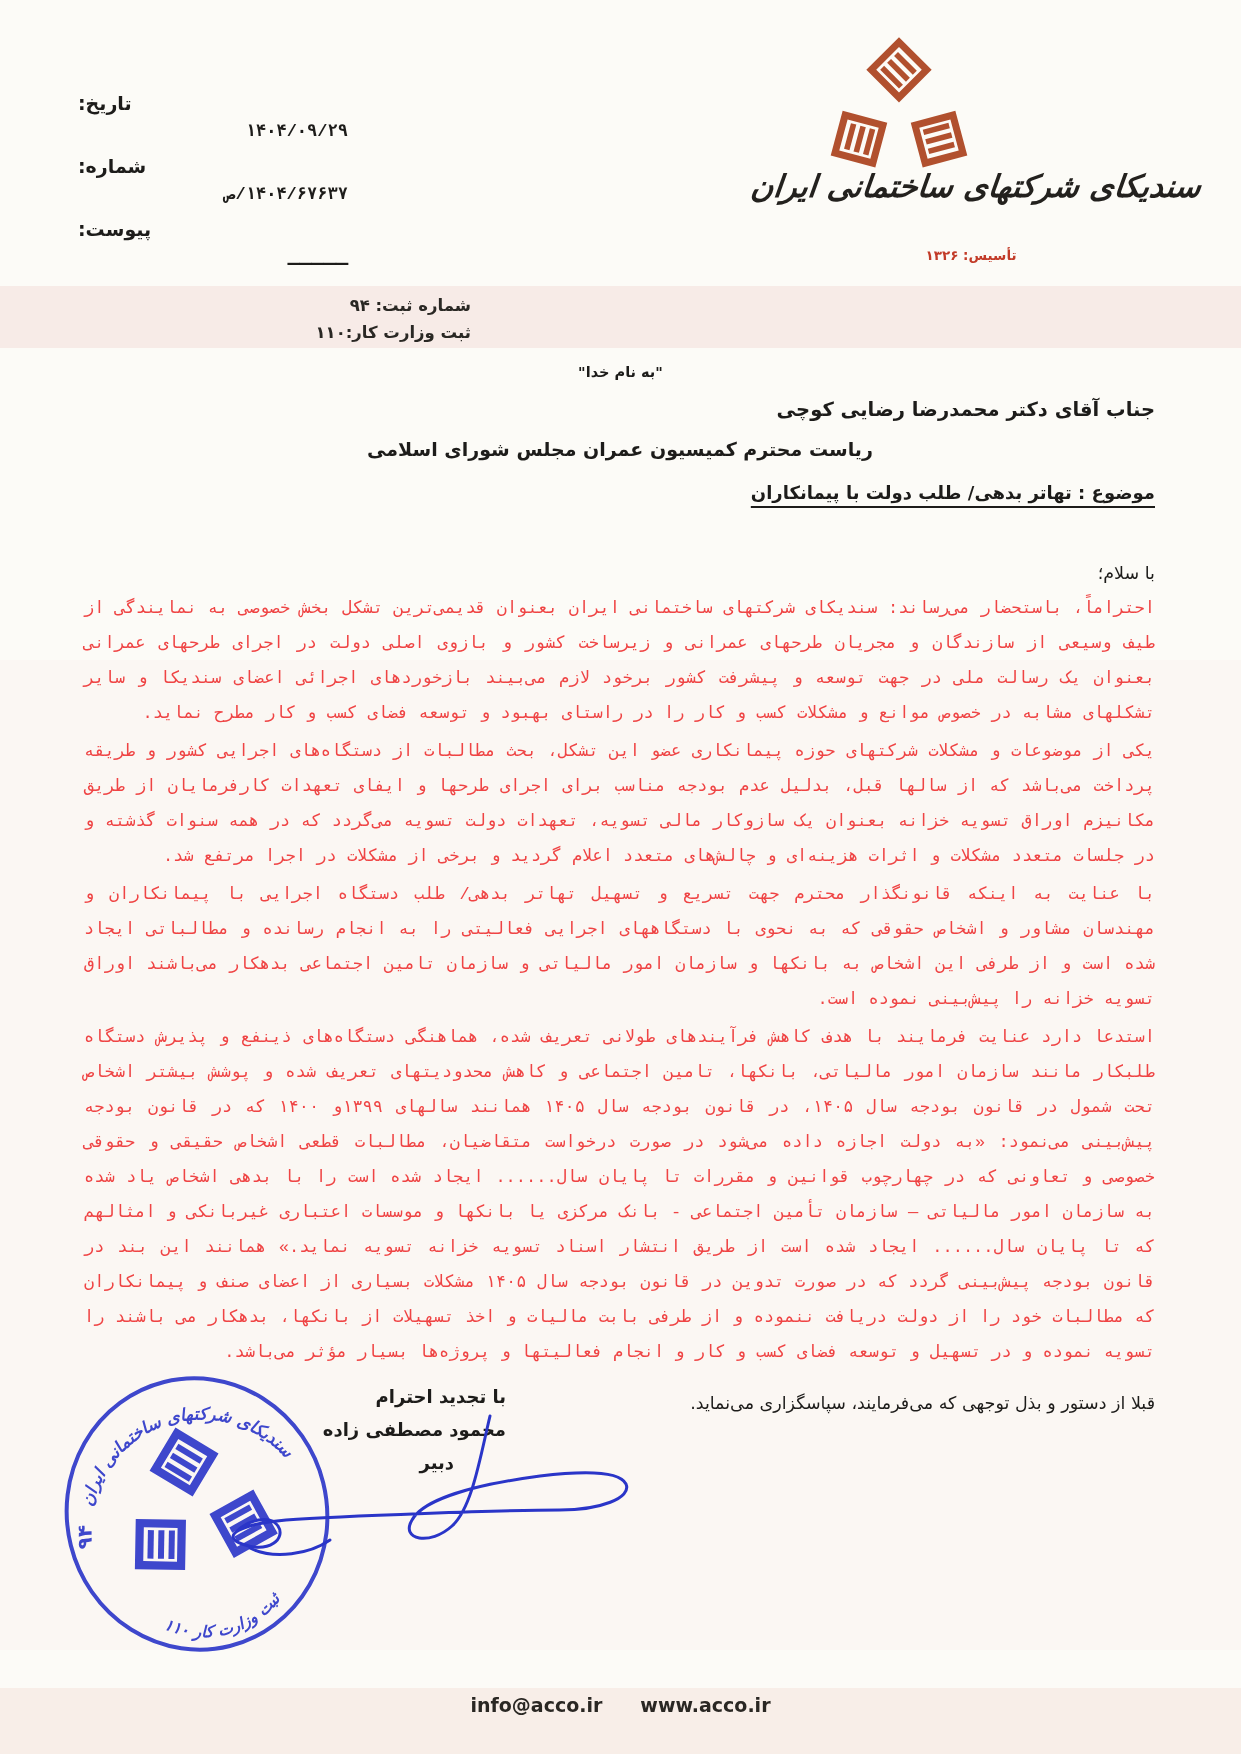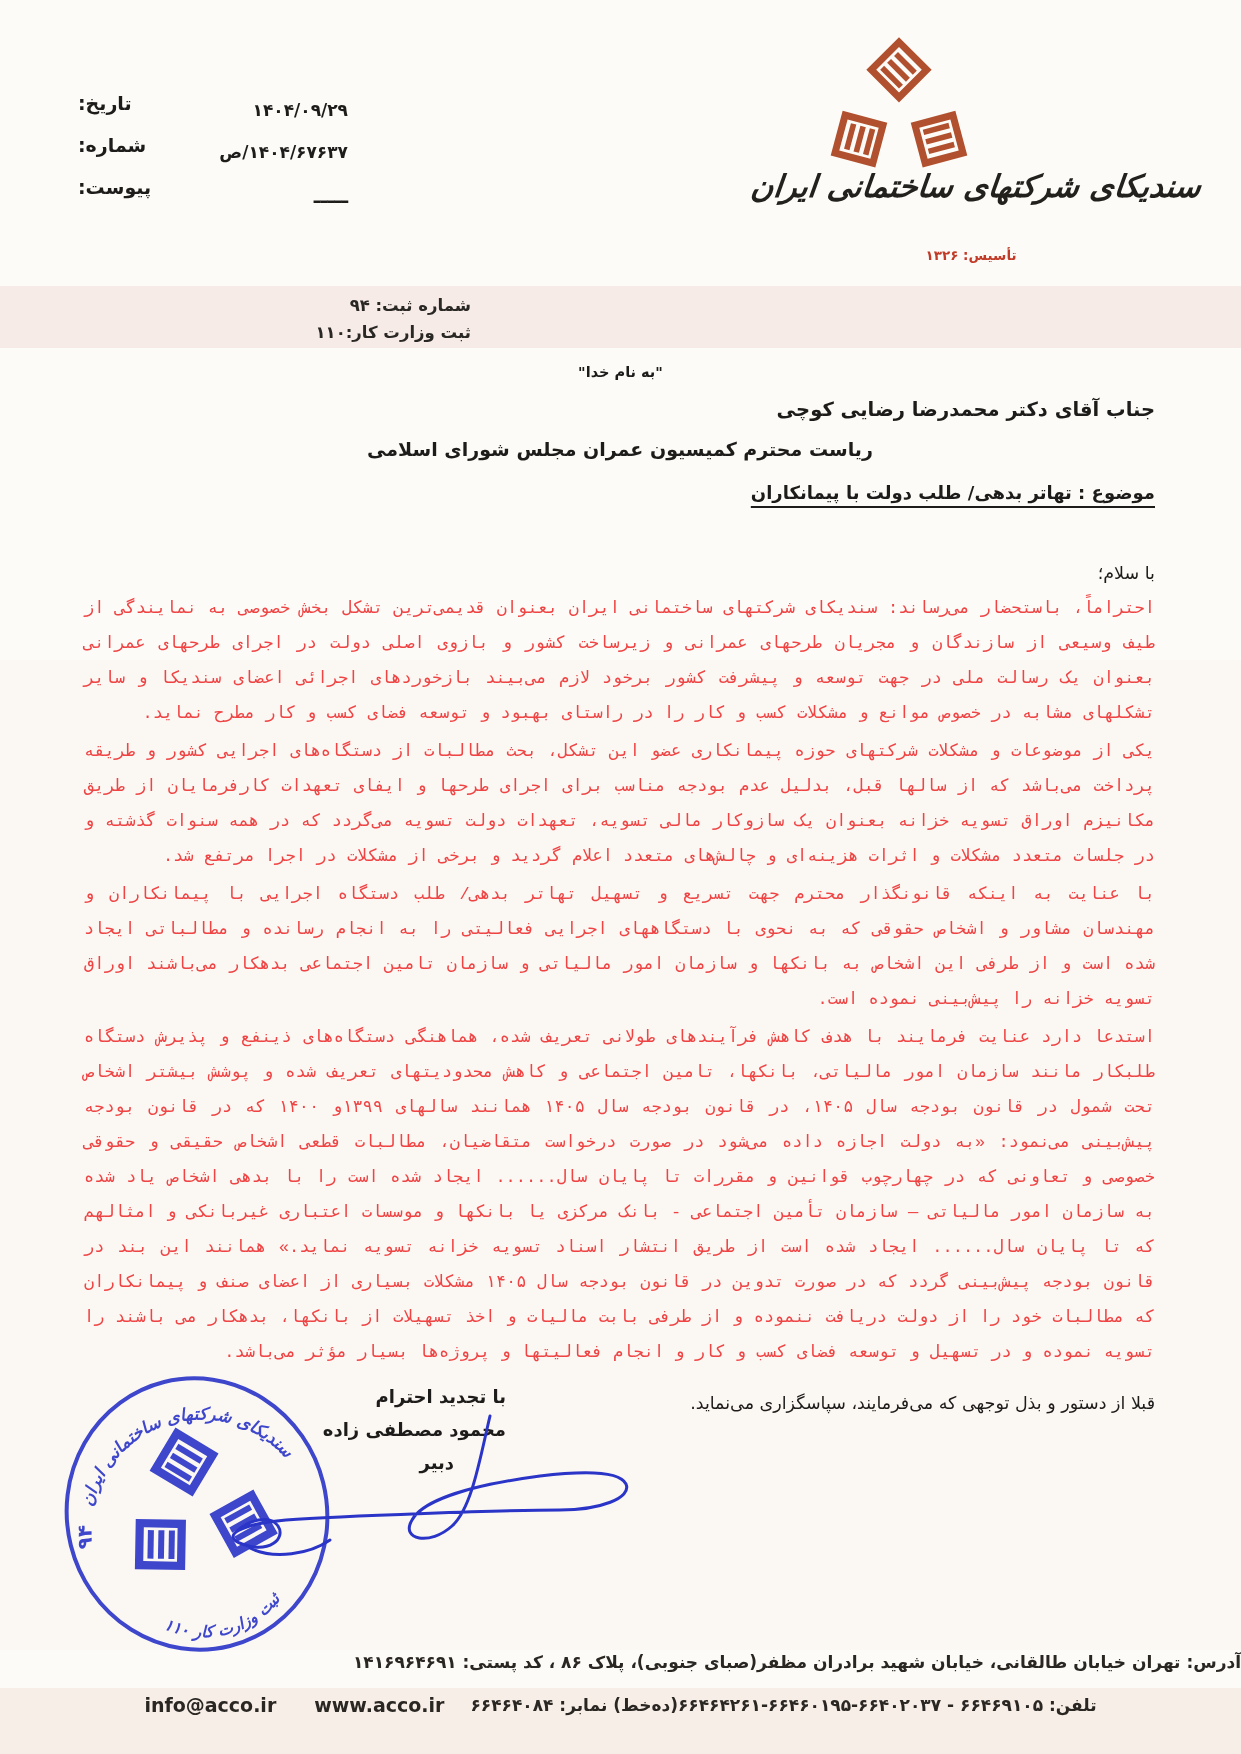--- a/index.html
+++ b/index.html
@@ -13,21 +13,21 @@
   
   .tint { position:absolute; left:0; width:100%; pointer-events:none; }
   .tint-reg    { top:286px; height:62px;  background:rgba(242,216,210,0.45); }
   .tint-body   { top:660px; height:990px; background:rgba(248,230,226,0.16); }
   .tint-footer { top:1688px; height:66px; background:rgba(243,219,213,0.42); }
 
   
   .meta { position:absolute; top:92px; left:78px; width:270px; direction:rtl; }
   .meta-row { display:flex; justify-content:space-between; align-items:flex-start; margin-bottom:14px; }
   .meta-label { font-weight:bold; font-size:19px; letter-spacing:0.5px;text-align:center; }
-  .meta-value { font-size:17px; font-weight:bold; direction:rtl; margin-top:8px; }
+  .meta-value { font-size:17px; font-weight:bold; direction:rtl; margin-top:28px;font-family:Liberation Mono, monospace; }
   .meta-dash  { font-weight:bold; letter-spacing:-2px; font-size:20px; }
 
   
   .logo-wrap { position:absolute; top:26px; right:272px; width:140px; height:180px; }
   .org-name {
     position:absolute; top:168px; right:40px; width:430px;
     font-family:"DejaVu Serif", serif; font-style:italic; font-weight:bold;
     font-size:31px; text-align:center; color:#23211e; transform:skewX(-6deg);
     white-space:nowrap;
   }
@@ -214,22 +214,20 @@
 
   <div class="sig-scrawl">
     <svg viewBox="0 0 520 190" width="520" height="190" aria-hidden="true">
       <g fill="none" stroke="#2a35c8" stroke-width="3" stroke-linecap="round">
         <path d="M 300 18 C 290 60, 282 110, 262 128 C 240 148, 210 142, 222 122 C 234 100, 290 86, 350 78 C 400 72, 430 74, 436 86 C 442 100, 410 112, 370 112 C 320 112, 150 118, 96 122 C 50 126, 30 138, 52 146 C 80 156, 96 140, 88 128 C 80 116, 58 122, 46 134"></path>
         <path d="M 60 150 C 84 162, 120 156, 140 142"></path>
       </g>
     </svg>
   </div>
 
-  <div class="footer-address">آدرس: تهران خیابان طالقانی، خیابان شهید برادران مظفر(صبای جنوبی)، پلاک ۸۶ ، کد پستی: ۱۴۱۶۹۶۴۶۹۱</div>
   <div class="footer-contact">
-    <span>تلفن: ۶۶۴۶۹۱۰۵ - ۶۶۴۰۲۰۳۷-۶۶۴۶۰۱۹۵-۶۶۴۶۴۲۶۱(ده‌خط) نمابر: ۶۶۴۶۴۰۸۴</span>
     <span class="footer-latin">
       <span>info@acco.ir</span>
       <span>www.acco.ir</span>
     </span>
   </div>
 
 </div>
 
 </body></html>

